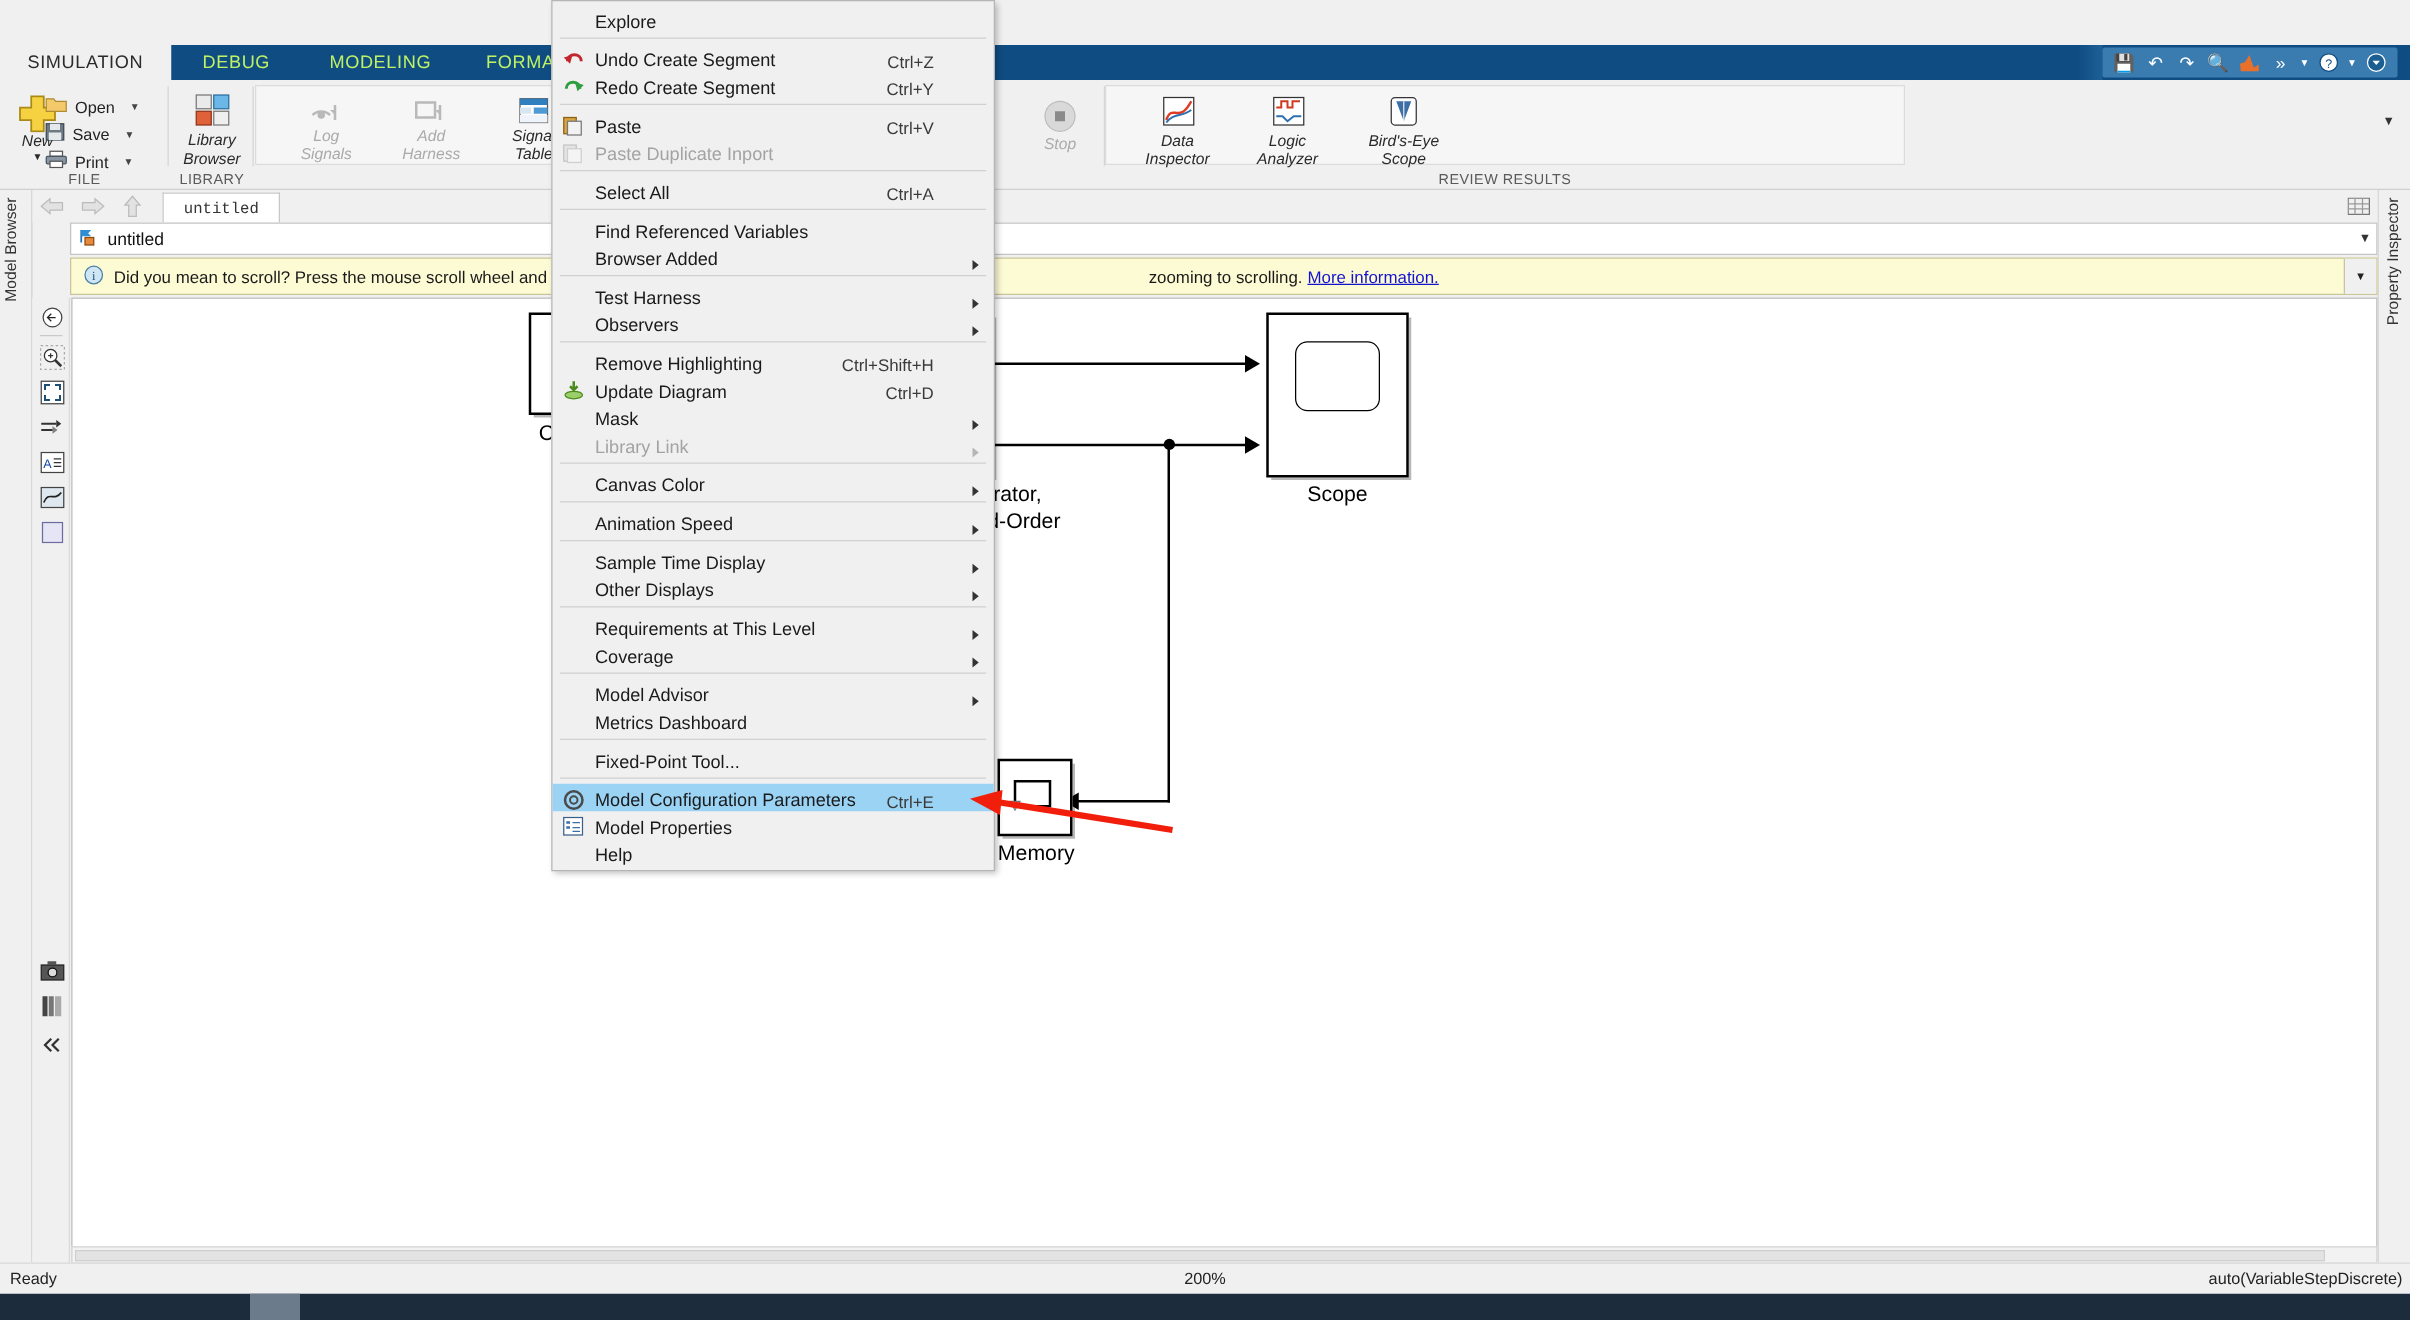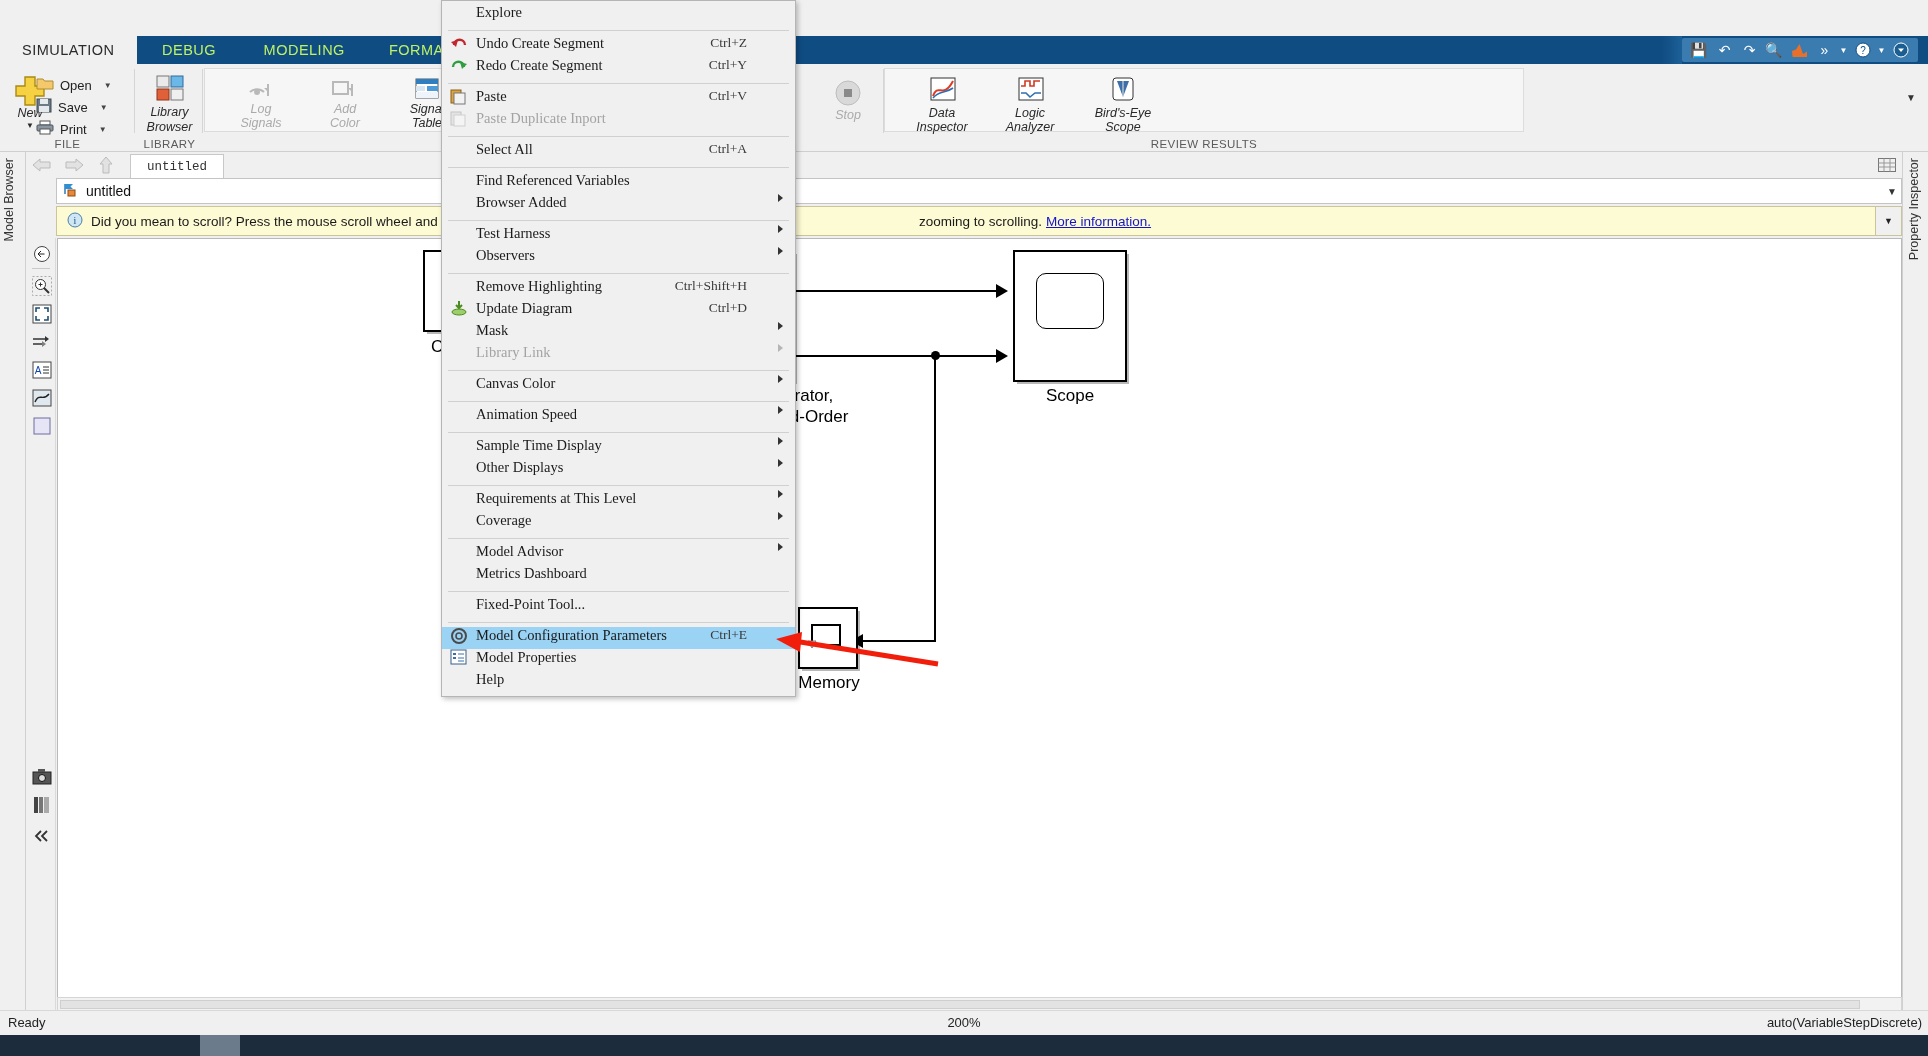--- a/index.html
+++ b/index.html
@@ -201,22 +201,22 @@
 
   
   .ctxmenu {
     position: absolute; left: 441px; top: 0px; width: 355px;
     background: #f0f0f0; border: 1px solid #b5b5b5;
     box-shadow: 2px 2px 5px rgba(0,0,0,.25);
     padding: 3px 0 3px 0;
     z-index: 50;
   }
   .mi {
-    position: relative; height: 22px; display: flex; align-items: flex-start;
-    font-size: 14.5px; color: #1a1a1a; padding-left: 34px; font-family: Liberation Serif, serif;
+    position: relative; height: 22px; display: flex; align-items: flex-end;
+    font-size: 14.5px; color: #1a1a1a; padding-left: 34px;
   }
   .mi.hl { background: #9bd3f5; }
   .mi.dimmed { color: #a3a3a3; }
   .mi .sc {
     position: absolute; right: 48px; font-size: 13.5px; color: #3a3a3a;
   }
   .mi .arr {
     position: absolute; right: 12px; width: 0; height: 0;
     border-left: 5px solid #333; border-top: 4px solid transparent; border-bottom: 4px solid transparent;
   }
@@ -351,21 +351,21 @@
         <span class="lbl" style="white-space:pre;">Log
 Signals</span>
       </div>
       <div class="bigbtn dis" style="left:110px; top:12px; width:62px;">
         <svg width="30" height="26" viewBox="0 0 30 26">
           <rect x="3" y="6" width="15" height="12" fill="none" stroke="#b9b9b9" stroke-width="2"></rect>
           <path d="M22 8 v12" stroke="#b9b9b9" stroke-width="2"></path>
           <path d="M18 12 l4 0 l0 4 z" fill="#b9b9b9"></path>
         </svg>
         <span class="lbl" style="white-space:pre;">Add
-Color</span>
+Harness</span>
       </div>
       <div class="bigbtn" style="left:192px; top:12px; width:62px;">
         <svg width="30" height="26" viewBox="0 0 30 26">
           <rect x="4" y="3" width="22" height="19" fill="#fff" stroke="#555"></rect>
           <rect x="4" y="3" width="22" height="5" fill="#2f7fc0"></rect>
           <rect x="4" y="10" width="9" height="5" fill="#d8e6f2"></rect>
           <rect x="15" y="10" width="11" height="5" fill="#4e9ad6"></rect>
           <rect x="4" y="16" width="22" height="6" fill="#eef4fa"></rect>
         </svg>
         <span class="lbl" style="white-space:pre;">Signal

